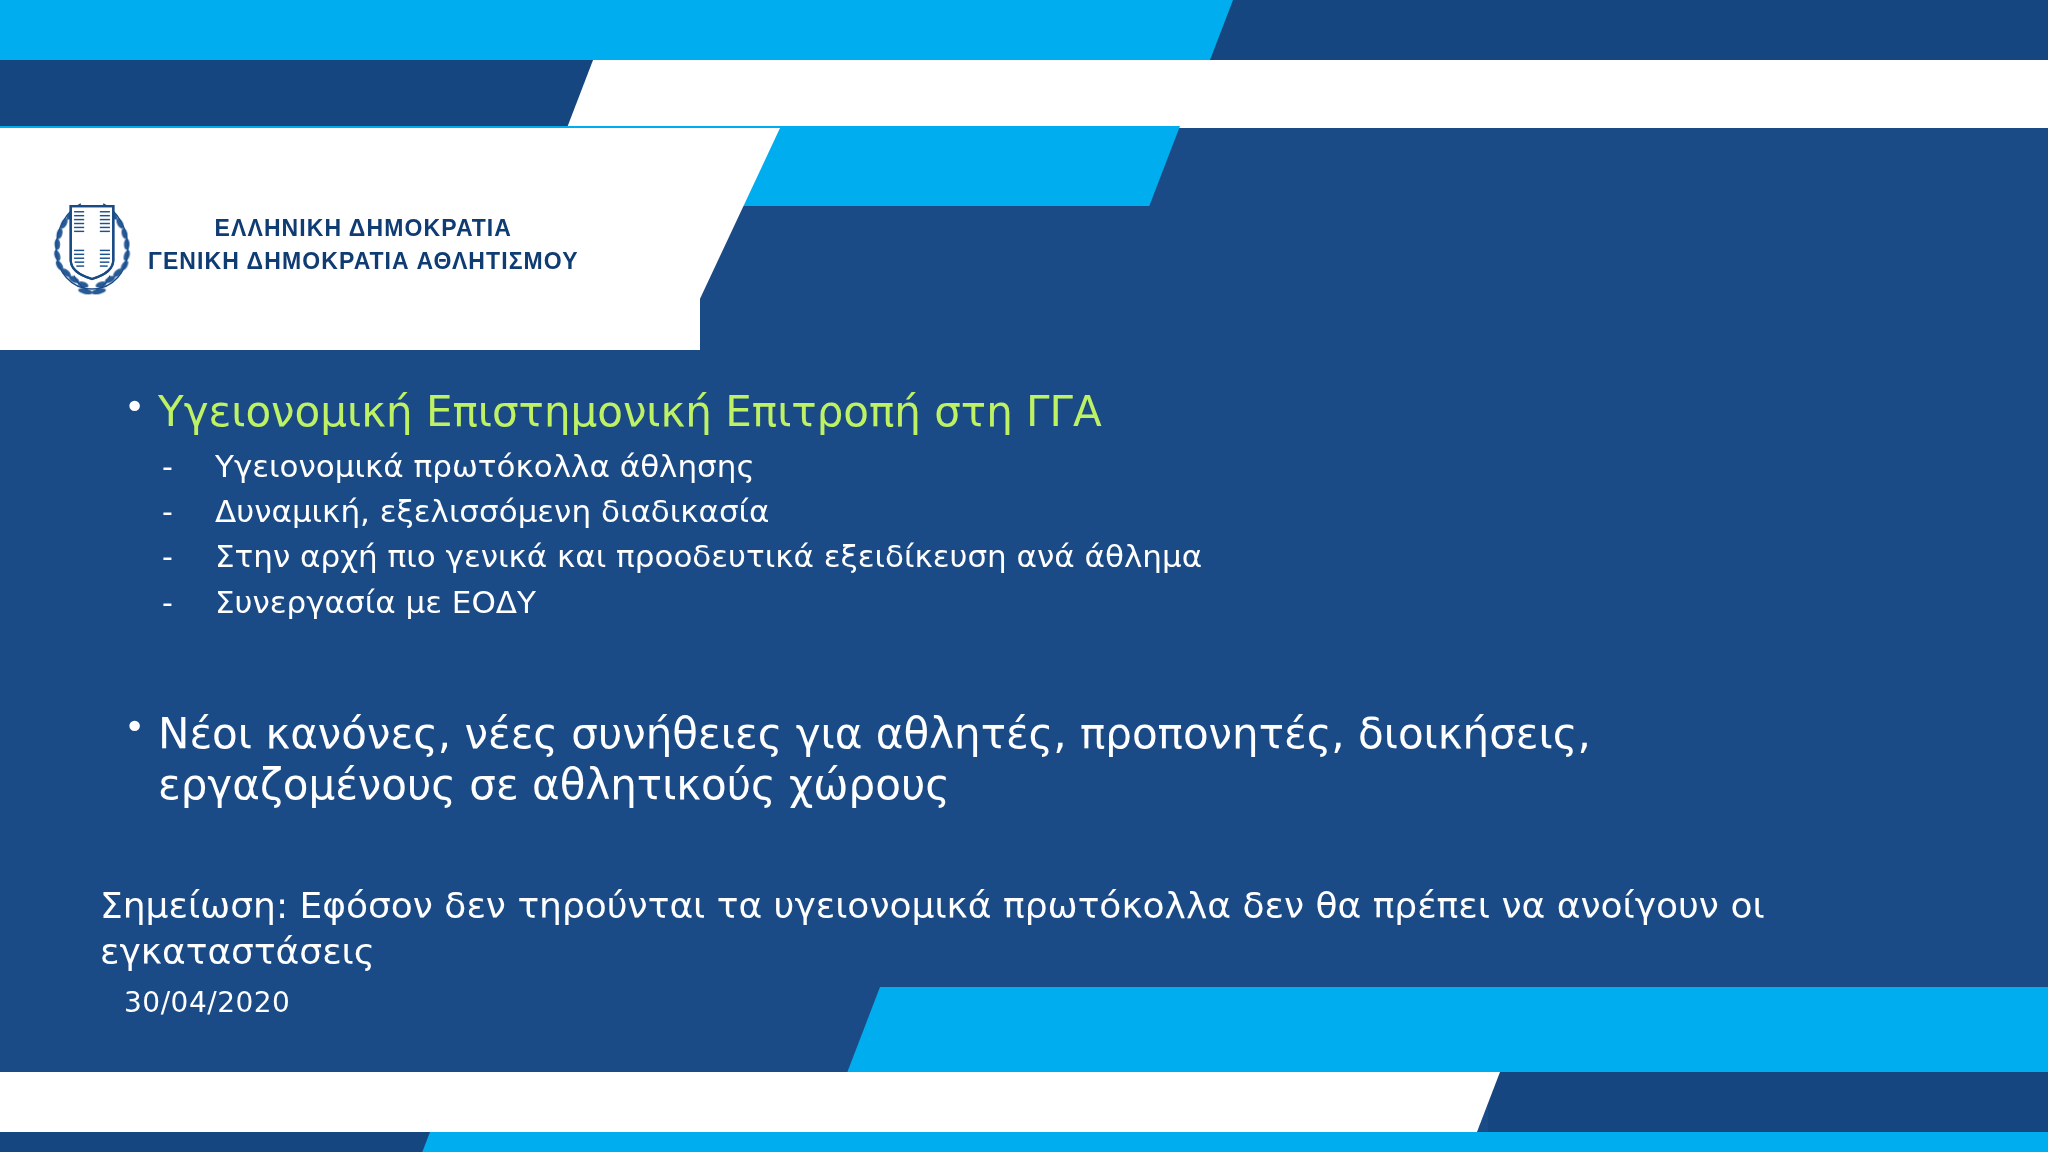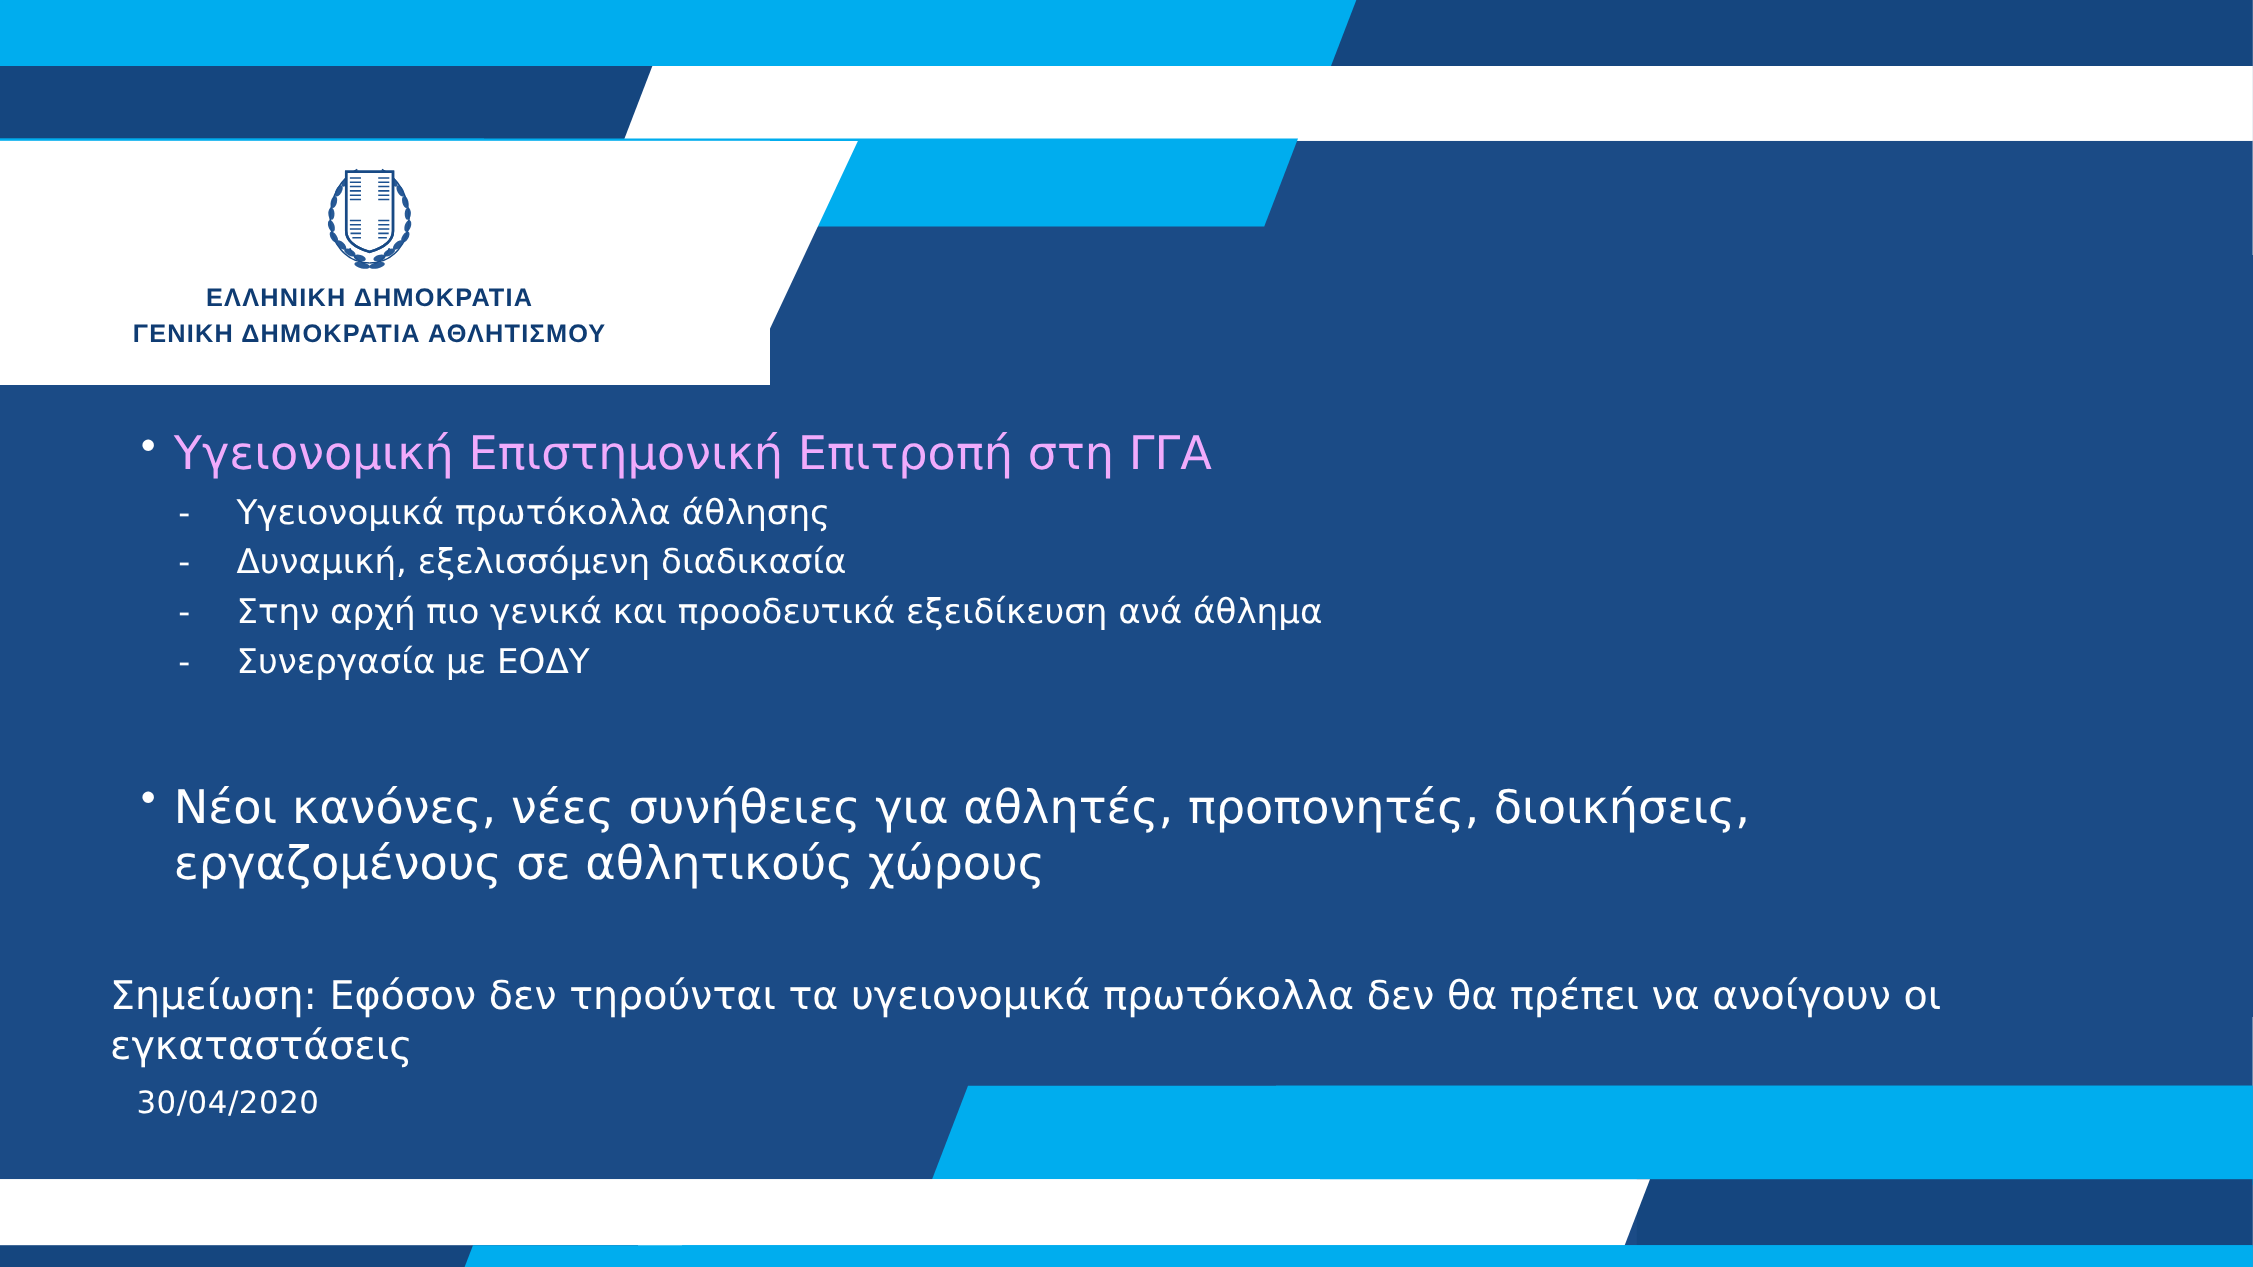--- a/index.html
+++ b/index.html
@@ -100,29 +100,30 @@
     top: 128px;
     left: 620px;
     width: 160px;
     height: 222px;
     background: #ffffff;
     clip-path: polygon(0 0, 100% 0, 35% 100%, 0 100%);
   }
   .logo-inner {
     position: absolute;
     top: 132px;
-    left: 16px;
+    left: 0;
     width: 640px;
     height: 215px;
     display: flex;
-    flex-direction: column;
+    flex-direction: row;
     align-items: center;
     justify-content: flex-start;
     padding-top: 4px;
     box-sizing: border-box;
+    padding-left: 36px;
   }
   .coat-of-arms {
     width: 112px;
     height: 112px;
     display: block;
   }
   .org-lines {
     margin-top: 6px;
     text-align: center;
   }
@@ -151,21 +152,21 @@
   .bullet-dot {
     flex: 0 0 auto;
     width: 34px;
     font-size: 36px;
     line-height: 1.08;
     color: #ffffff;
   }
   .bullet-main-text {
     font-size: 42px;
     line-height: 1.14;
-    color: #f0abfc;
+    color: #bef264;
     font-family: "DejaVu Sans", sans-serif;
   }
   .sub-list {
     margin-top: 10px;
     margin-left: 38px;
   }
   .sub-row {
     display: flex;
     align-items: baseline;
     color: #ffffff;

